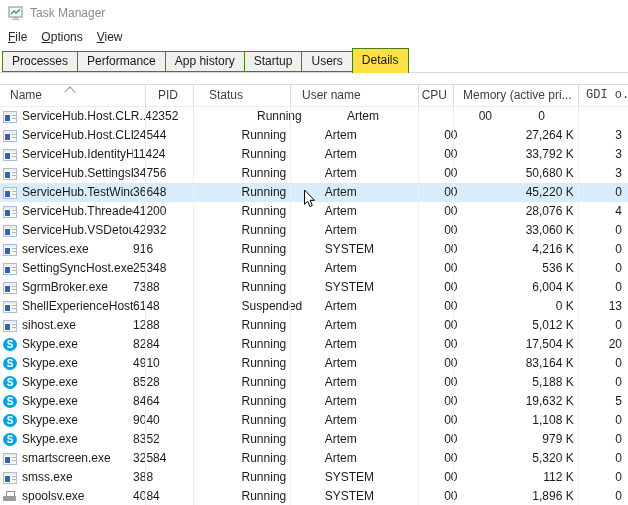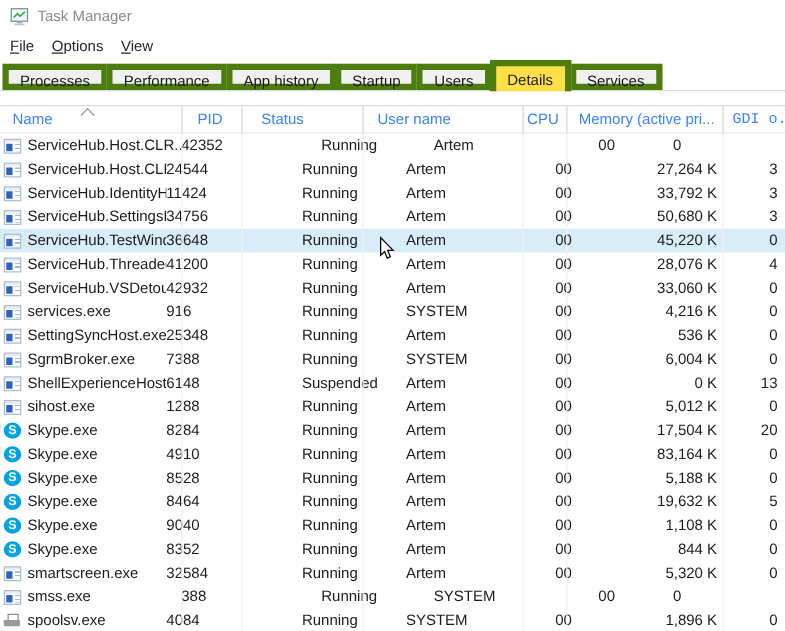--- a/index.html
+++ b/index.html
@@ -14,28 +14,28 @@
   .title-text{color:#8b8b8b;}
 
   
   .menubar{position:absolute;top:26px;left:0;right:0;height:21px;display:flex;align-items:center;padding-left:1px;}
   .menu-item{padding:3px 7px;color:#262626;cursor:default;}
   .menu-item .u{text-decoration:underline;}
 
   
   .tabstrip{position:absolute;top:48px;left:0;width:628px;height:25px;box-sizing:border-box;
     display:flex;align-items:flex-end;padding-left:2px;border-bottom:1px solid #d9d9d9;background:#fff;}
-  .tab{position:relative;background:#f0f0f0;border:5px solid #4d7c0f;box-sizing:border-box;
+  .tab{position:relative;background:#f0f0f0;border:1px solid #4d7c0f;box-sizing:border-box;
     height:21px;line-height:18px;padding:0 9px;margin-right:-1px;white-space:nowrap;color:#1a1a1a;}
   .tab.selected{background:#fde047;border-bottom:none;height:25px;line-height:22px;margin-bottom:-1px;z-index:2;}
 
   
   .listheader{position:absolute;top:84px;left:0;width:628px;height:23px;box-sizing:border-box;
     border-top:1px solid #dcdcdc;border-bottom:1px solid #ececec;display:flex;background:#fff;z-index:1;}
-  .hcell{box-sizing:border-box;white-space:nowrap;overflow:hidden;line-height:21px;color:#3b82f6;}
+  .hcell{box-sizing:border-box;white-space:nowrap;overflow:hidden;line-height:21px;color:#404040;}
   .sort-caret{position:absolute;top:3px;left:66px;width:7px;height:7px;
     border-top:1px solid #9a9a9a;border-right:1px solid #9a9a9a;transform:rotate(-45deg);}
 
   
   .c-name{width:145px;}
   .c-pid{width:48px;}
   .c-status{width:97px;}
   .c-user{width:128px;}
   .c-cpu{width:35px;}
   .c-memory{width:125px;}
@@ -106,21 +106,20 @@
       <span class="menu-item"><span class="u">V</span>iew</span>
     </div>
 
   <div class="tabstrip" id="tabstrip">
       <div class="tab">Processes</div>
       <div class="tab">Performance</div>
       <div class="tab">App history</div>
       <div class="tab">Startup</div>
       <div class="tab">Users</div>
       <div class="tab selected">Details</div>
-      <div class="tab">Services</div>
     </div>
 
   <div class="listheader" id="listheader">
     <span class="sort-caret"></span>
   <div class="hcell c-name h-name">Name</div>
       <div class="hcell c-pid h-pid">PID</div>
       <div class="hcell c-status h-status">Status</div>
       <div class="hcell c-user h-user">User name</div>
       <div class="hcell c-cpu h-cpu">CPU</div>
       <div class="hcell c-memory h-memory">Memory (active pri...</div>
@@ -333,21 +332,21 @@
       </div>
       <div class="row">
         <div class="cell c-name">
           <span class="picon icon-skype"></span>
           <span class="name-text">Skype.exe</span>
         </div>
         <div class="cell c-pid">8352</div>
         <div class="cell c-status">Running</div>
         <div class="cell c-user">Artem</div>
         <div class="cell c-cpu">00</div>
-        <div class="cell c-memory">844 K</div>
+        <div class="cell c-memory">979 K</div>
         <div class="cell c-gdi">0</div>
       </div>
       <div class="row">
         <div class="cell c-name">
           <span class="picon icon-app"></span>
           <span class="name-text">smartscreen.exe</span>
         </div>
         <div class="cell c-pid">32584</div>
         <div class="cell c-status">Running</div>
         <div class="cell c-user">Artem</div>
@@ -357,20 +356,21 @@
       </div>
       <div class="row">
         <div class="cell c-name">
           <span class="picon icon-app"></span>
           <span class="name-text">smss.exe</span>
         </div>
         <div class="cell c-pid">388</div>
         <div class="cell c-status">Running</div>
         <div class="cell c-user">SYSTEM</div>
         <div class="cell c-cpu">00</div>
+        <div class="cell c-memory">112 K</div>
         <div class="cell c-gdi">0</div>
       </div>
       <div class="row">
         <div class="cell c-name">
           <span class="picon icon-printer"></span>
           <span class="name-text">spoolsv.exe</span>
         </div>
         <div class="cell c-pid">4084</div>
         <div class="cell c-status">Running</div>
         <div class="cell c-user">SYSTEM</div>

